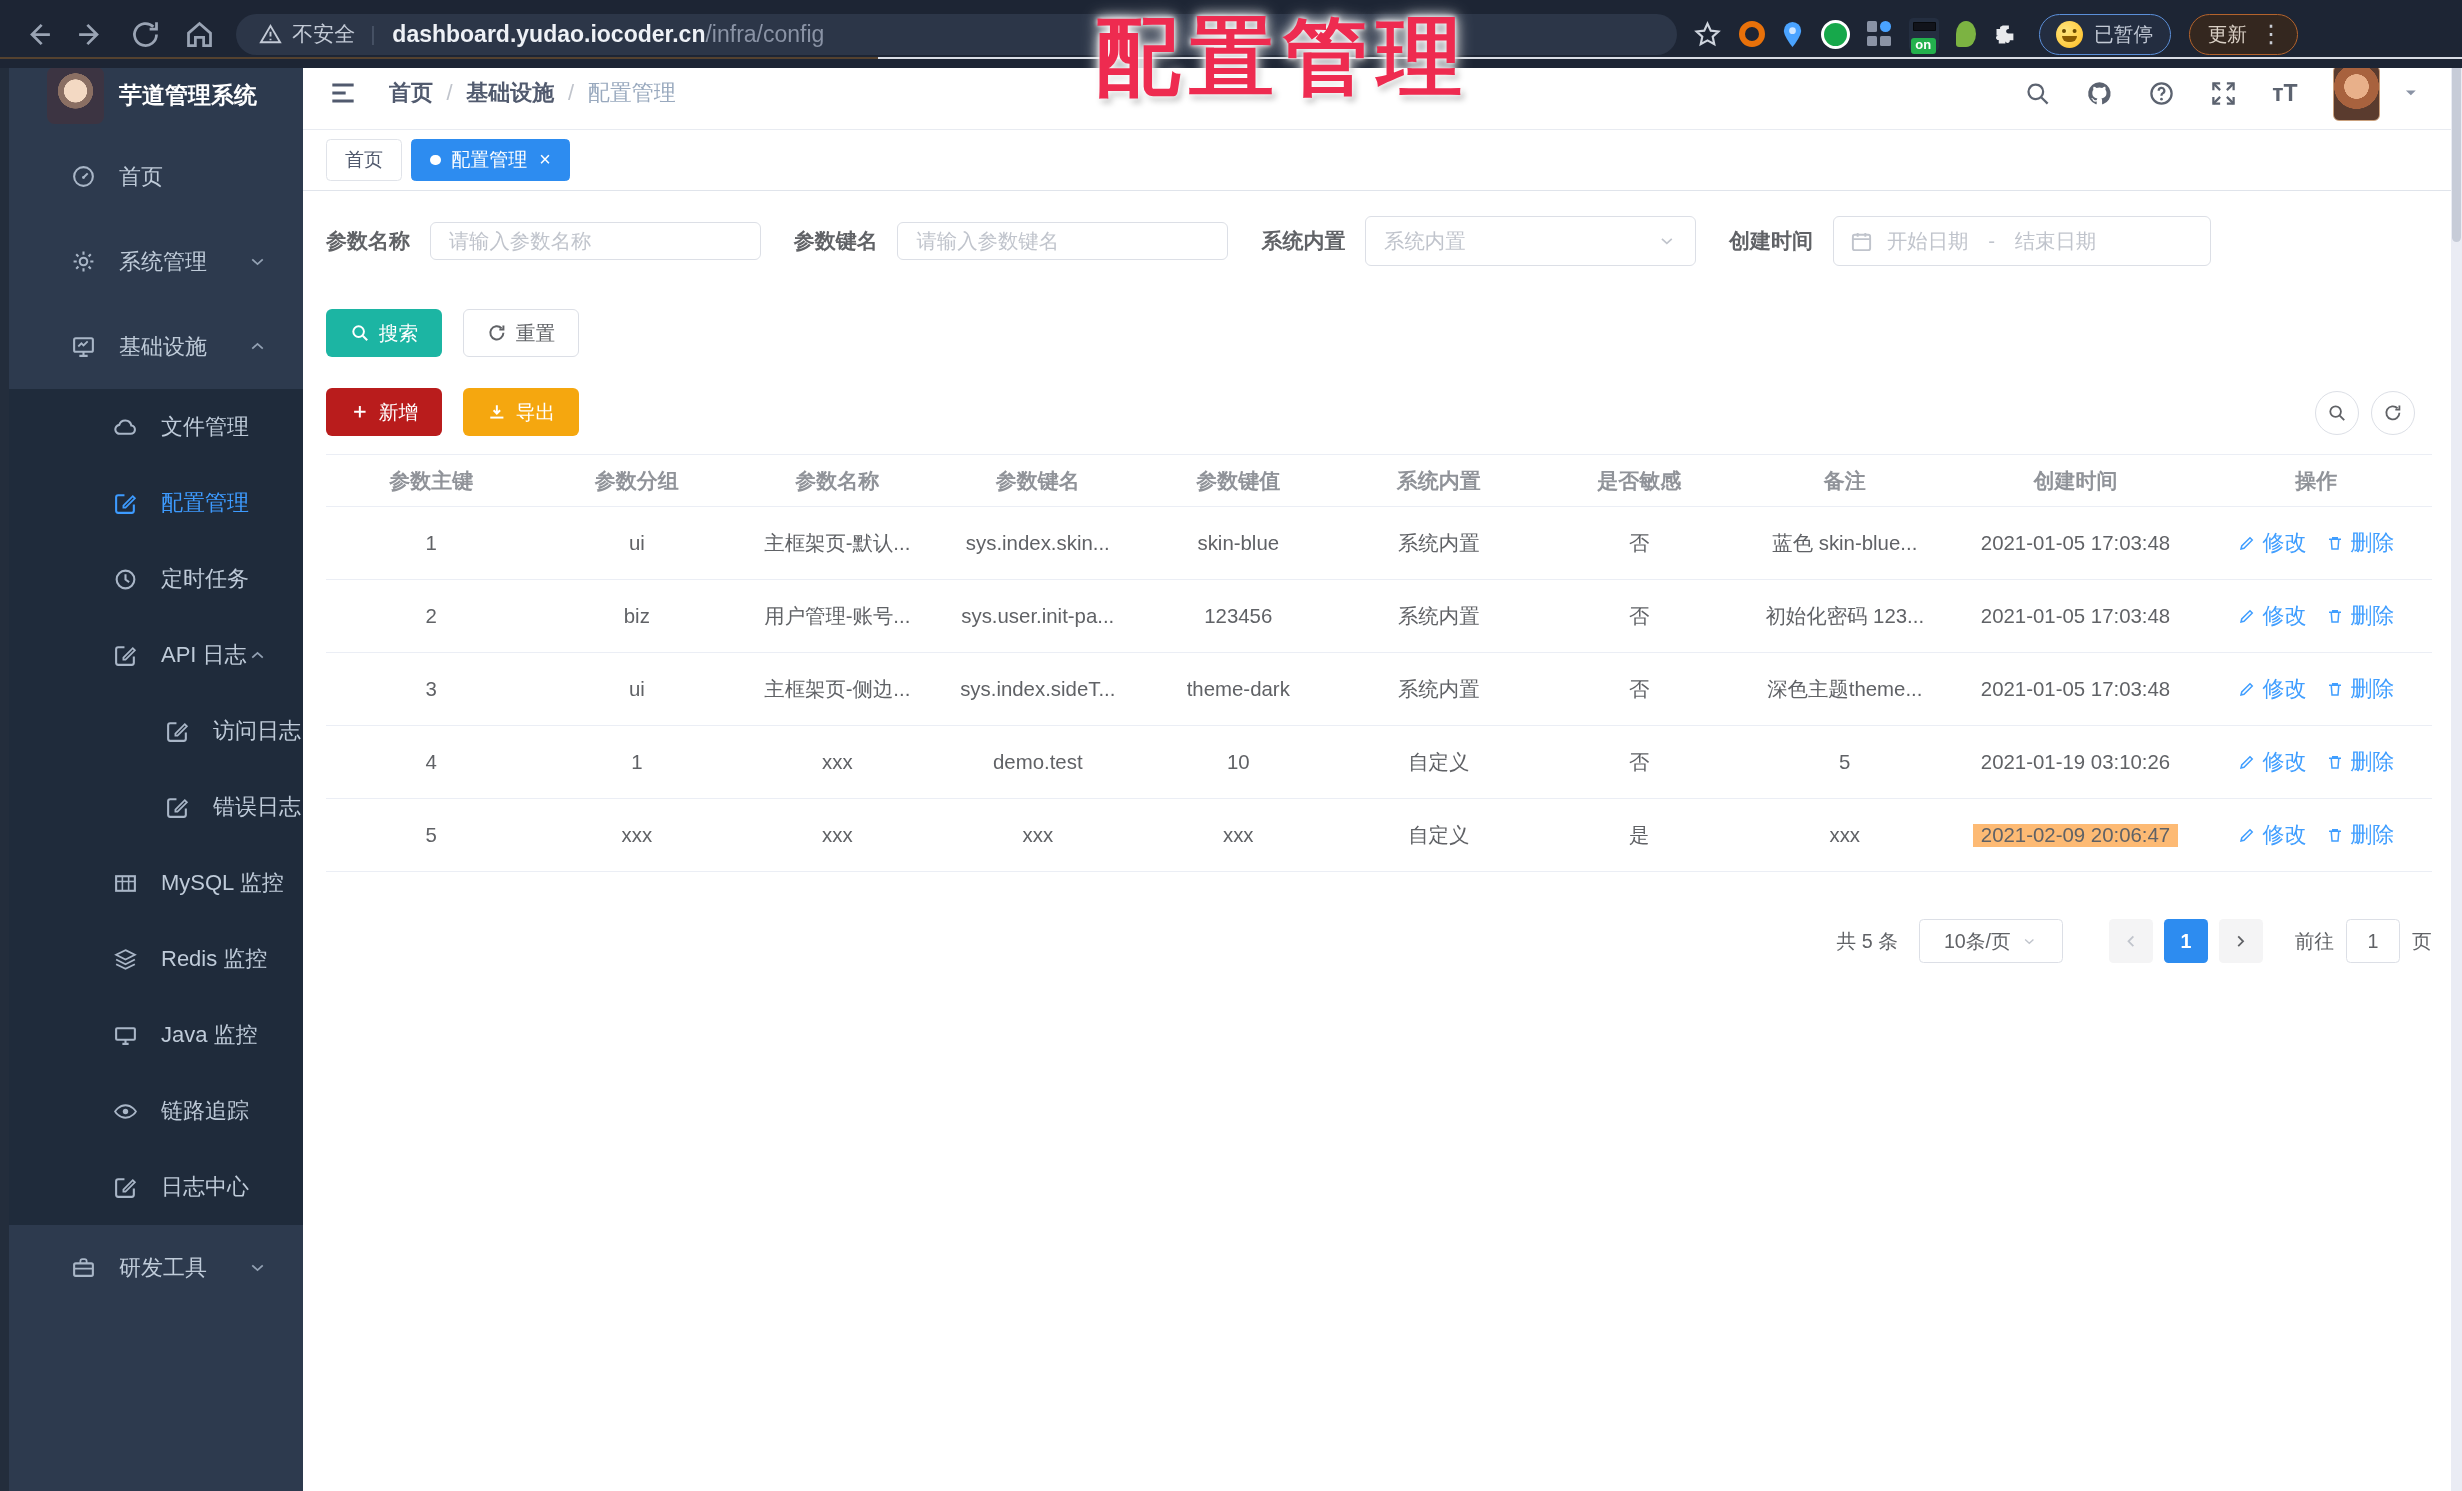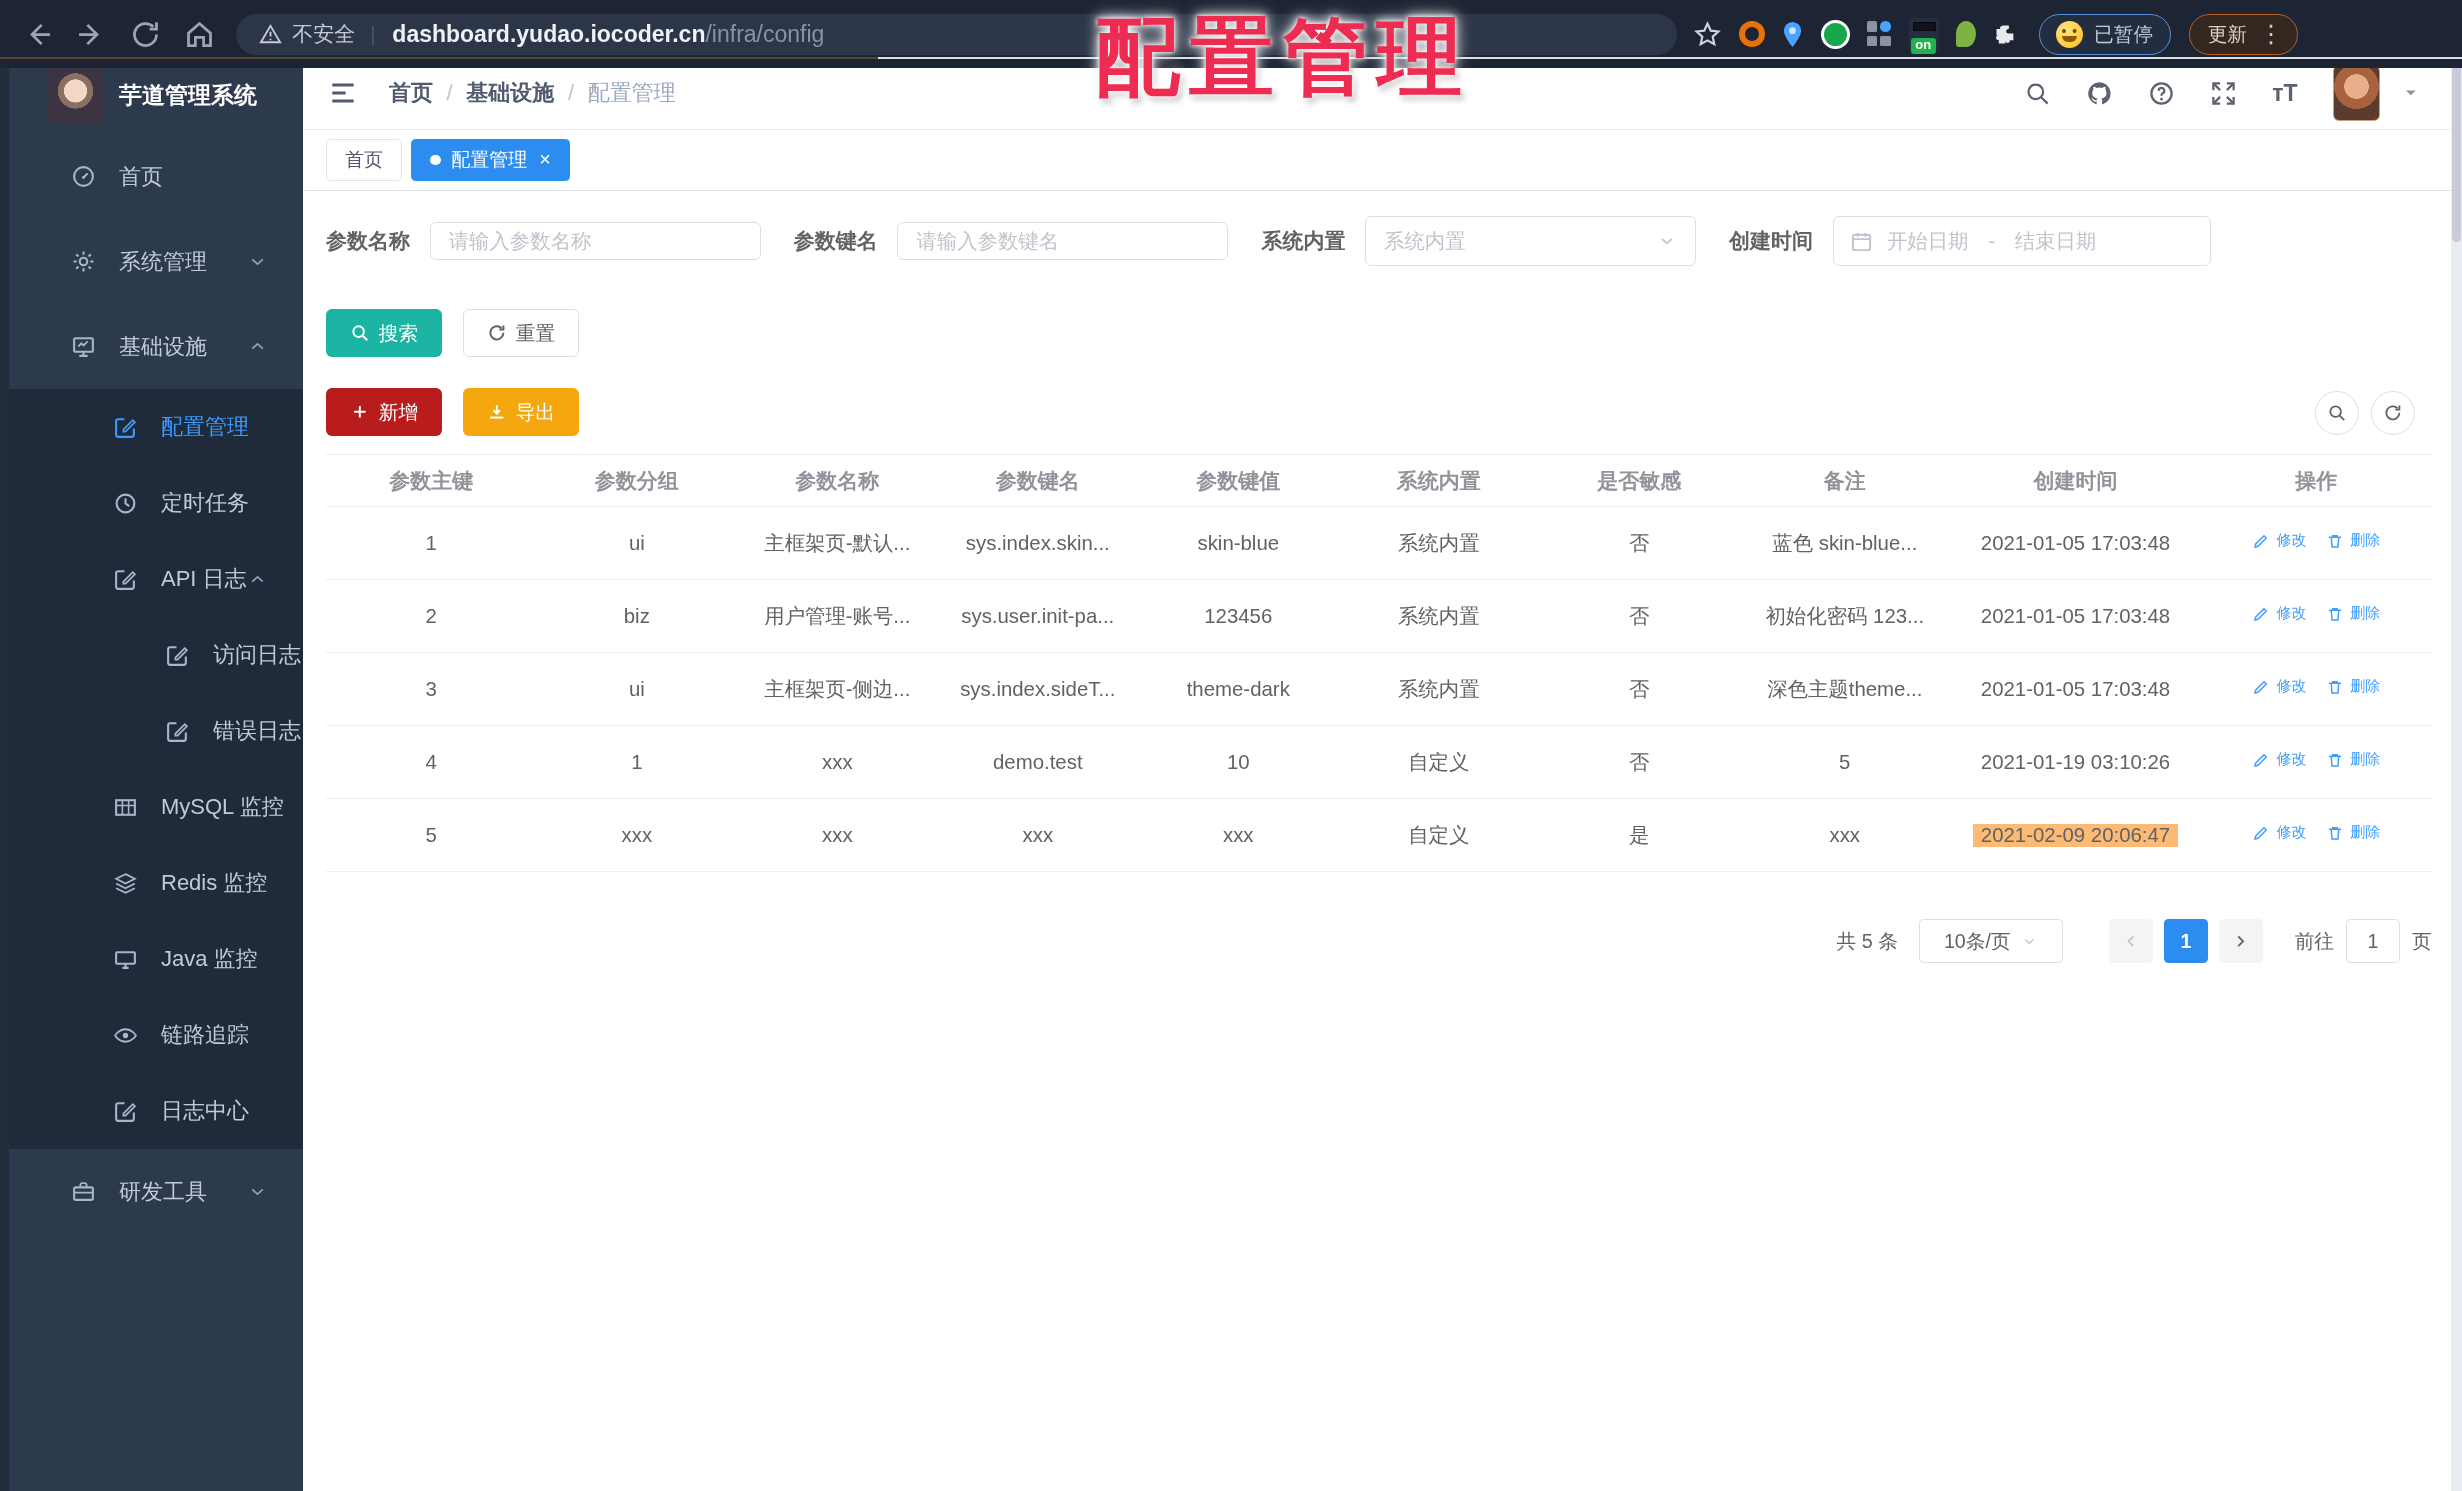--- a/index.html
+++ b/index.html
@@ -126,21 +126,21 @@
     align-items:center; justify-content:center; color:#606266; cursor:pointer; background:#fff;}
   .round-btn .icon{ width:19.7px; height:19.7px;}
 
   
   .table{ position:absolute; left:23px; right:19px; top:263px; }
   .t-row{ display:flex; align-items:center; height:73px; border-bottom:0.8px solid #ebeef5; }
   .t-row.head{ height:53px; border-top:0.8px solid #ebeef5; }
   .t-cell{ text-align:center; font-size:20.4px; color:#606266; overflow:hidden; white-space:nowrap; padding:0 4.5px;}
   .t-row.head .t-cell{ color:#909399; font-weight:bold; font-size:21px;}
   .hl{ background:#fdba74; padding:4.5px 7.6px; border-radius:3px; }
-  .op-link{ color:#409eff; display:inline-flex; align-items:center; gap:6px; cursor:pointer; font-size:15px;}
+  .op-link{ color:#409eff; display:inline-flex; align-items:center; gap:6px; cursor:pointer; font-size:22px;}
   .op-link .icon{ width:18px; height:18px;}
   .op-gap{ display:inline-block; width:19.7px; }
 
   
   .pagination{ position:absolute; right:19px; top:728px; display:flex; align-items:center; font-size:19.7px; color:#606266;}
   .pg-total{ margin-right:21px; }
   .pg-size{ width:144px; height:44px; border:1.5px solid #dcdfe6; border-radius:4.5px; display:flex; align-items:center;
     justify-content:center; gap:10.6px; color:#606266; margin-right:36px; cursor:pointer;}
   .pg-size .caret{ width:16.6px; height:16.6px; color:#c0c4cc;}
   .pg-btn{ width:44px; height:44px; border-radius:4.5px; background:#f4f4f5; display:flex; align-items:center;
@@ -276,20 +276,28 @@
             <path d="M7 12l3-3 2 2 4-4" fill="none" stroke="currentColor" stroke-width="1.7"></path>
           </svg>
         </span>
         <span class="m-label">基础设施</span>
         <span class="icon chev">
           <svg viewBox="0 0 24 24">
             <path d="M6 14.5L12 9l6 5.5" fill="none" stroke="currentColor" stroke-width="2"></path>
           </svg>
         </span>
       </div>
+      <div class="m-item lvl2">
+        <span class="icon">
+          <svg viewBox="0 0 24 24">
+            <path d="M7 18h10a4 4 0 0 0 .6-7.96A6 6 0 0 0 6 9.5 4 4 0 0 0 7 18z" fill="none" stroke="currentColor" stroke-width="2"></path>
+          </svg>
+        </span>
+        <span class="m-label">文件管理</span>
+      </div>
       <div class="m-item lvl2 active">
         <span class="icon">
           <svg viewBox="0 0 24 24">
             <path d="M20 13v6a2 2 0 0 1-2 2H5a2 2 0 0 1-2-2V6a2 2 0 0 1 2-2h6" fill="none" stroke="currentColor" stroke-width="2"></path>
             <path d="M10 14l9-9 2 2-9 9h-2z" fill="none" stroke="currentColor" stroke-width="1.7"></path>
           </svg>
         </span>
         <span class="m-label">配置管理</span>
       </div>
       <div class="m-item lvl2">

